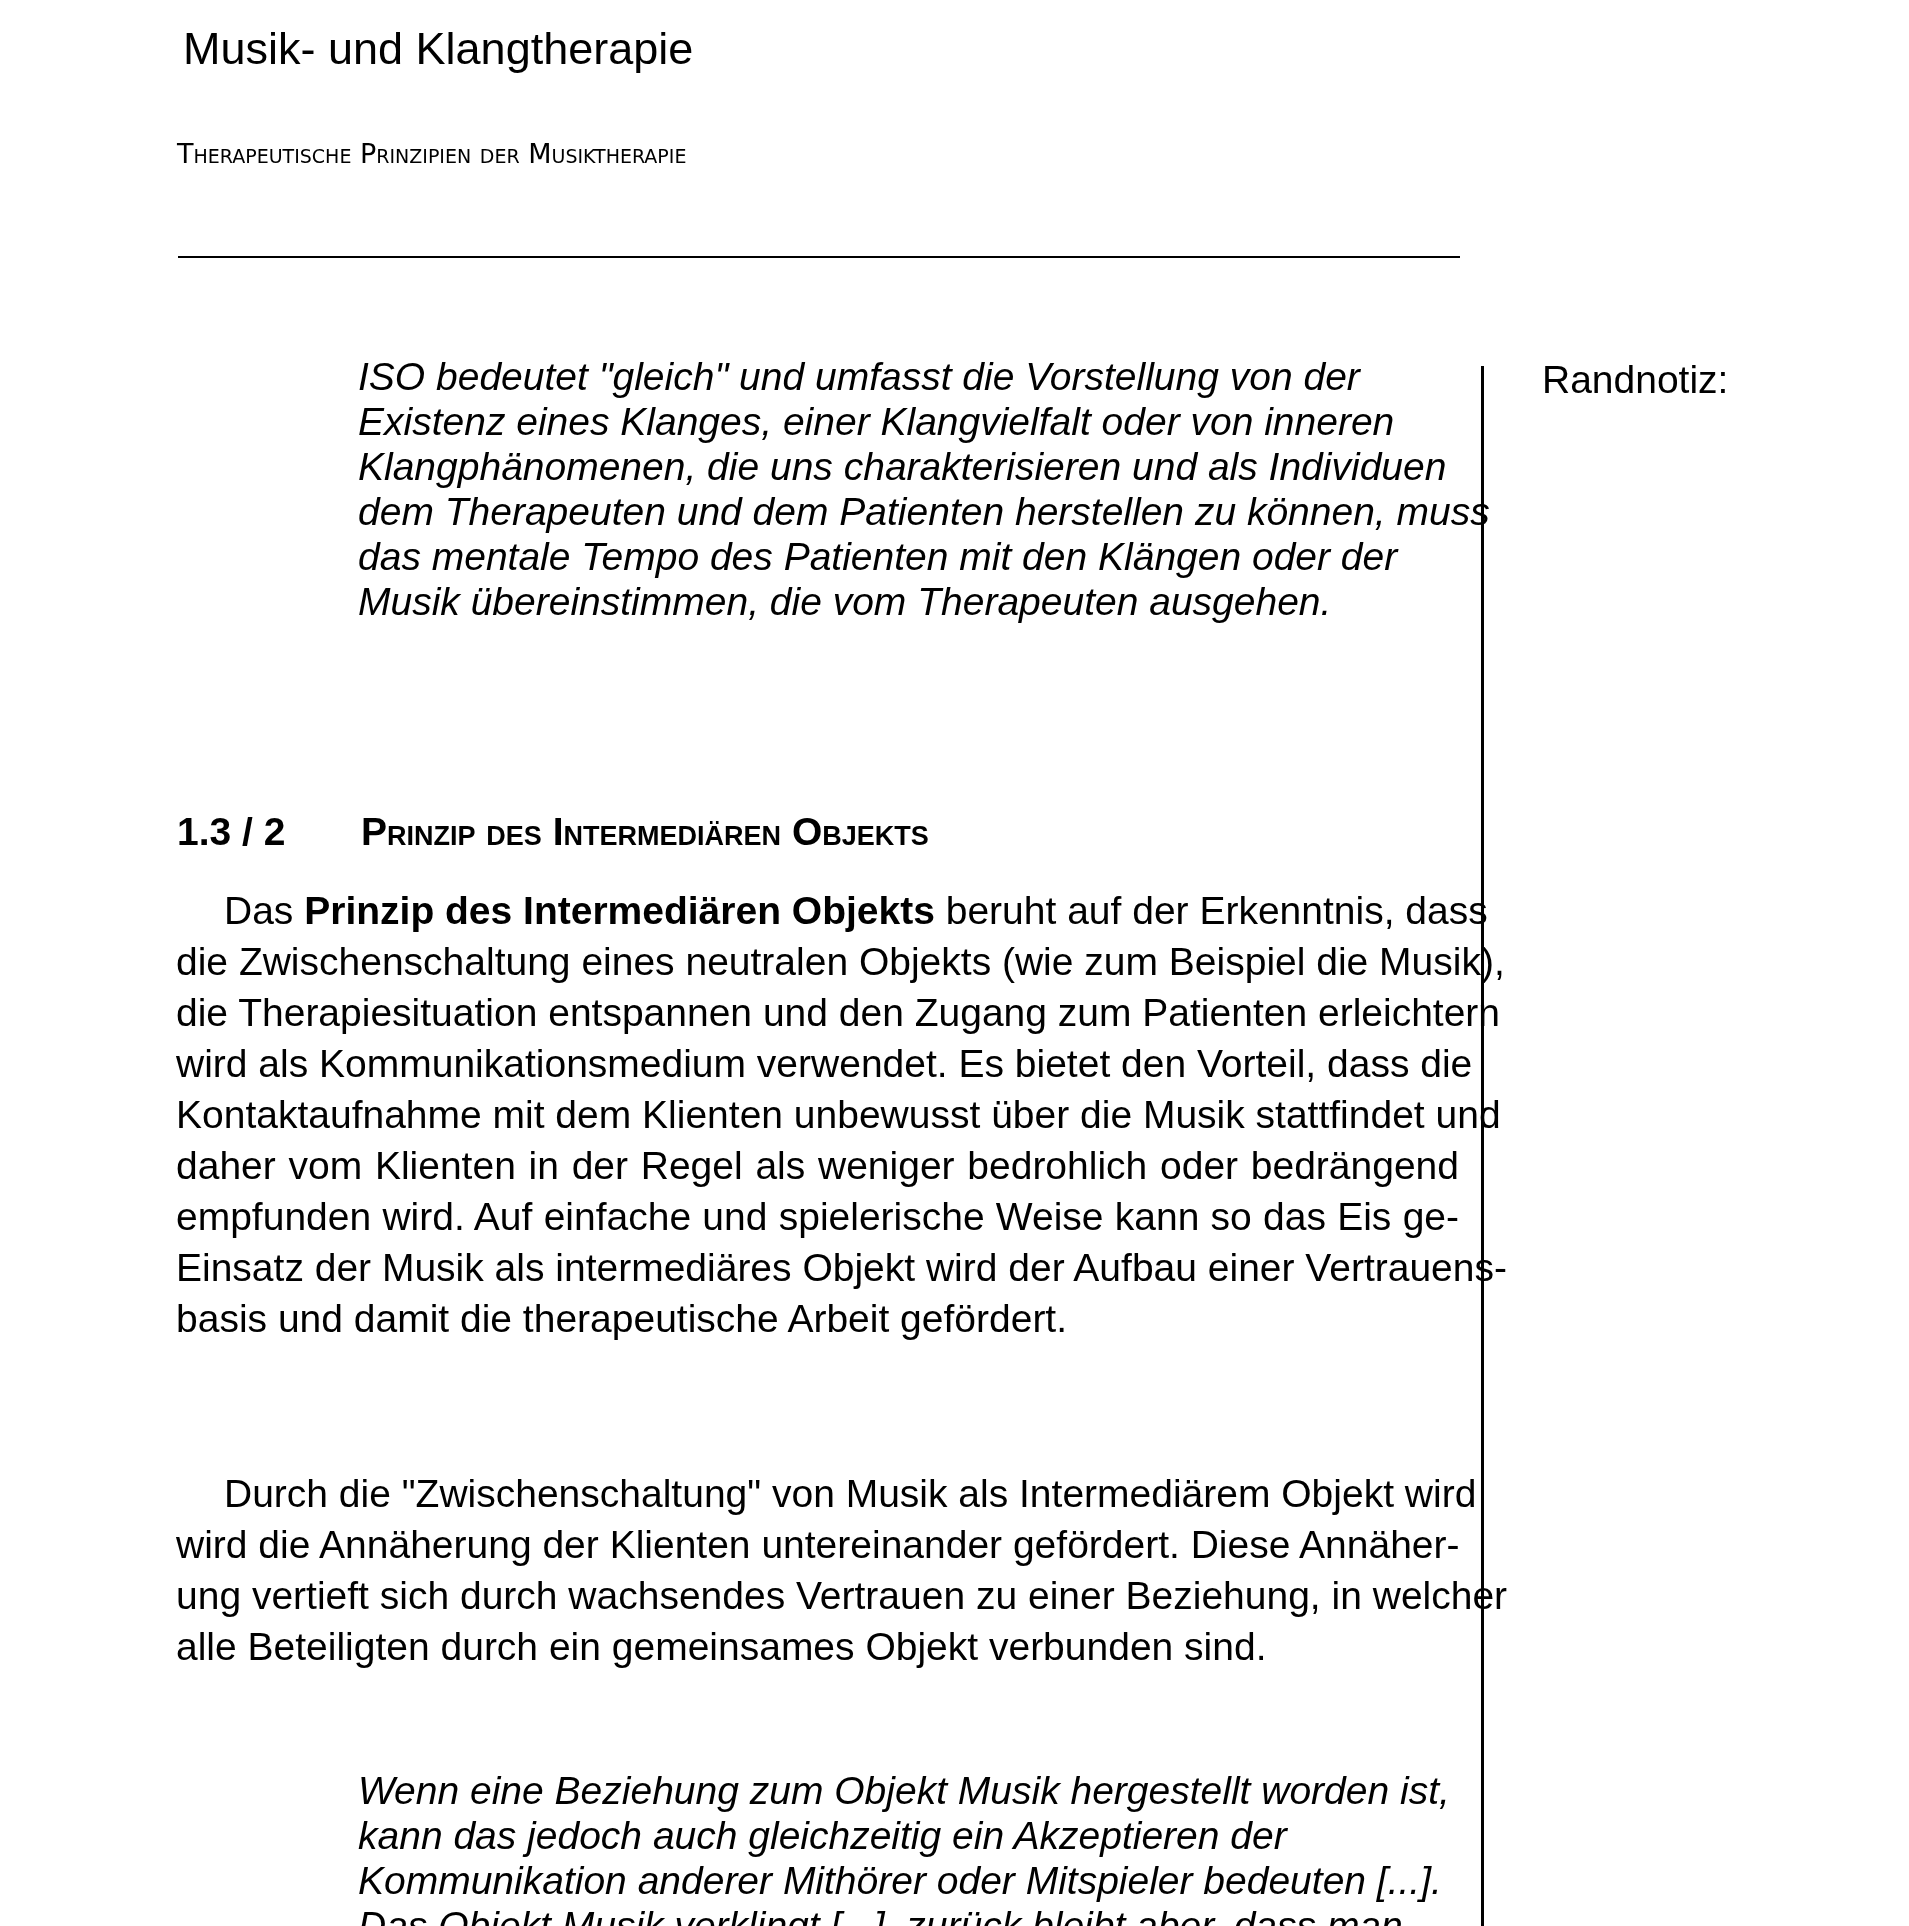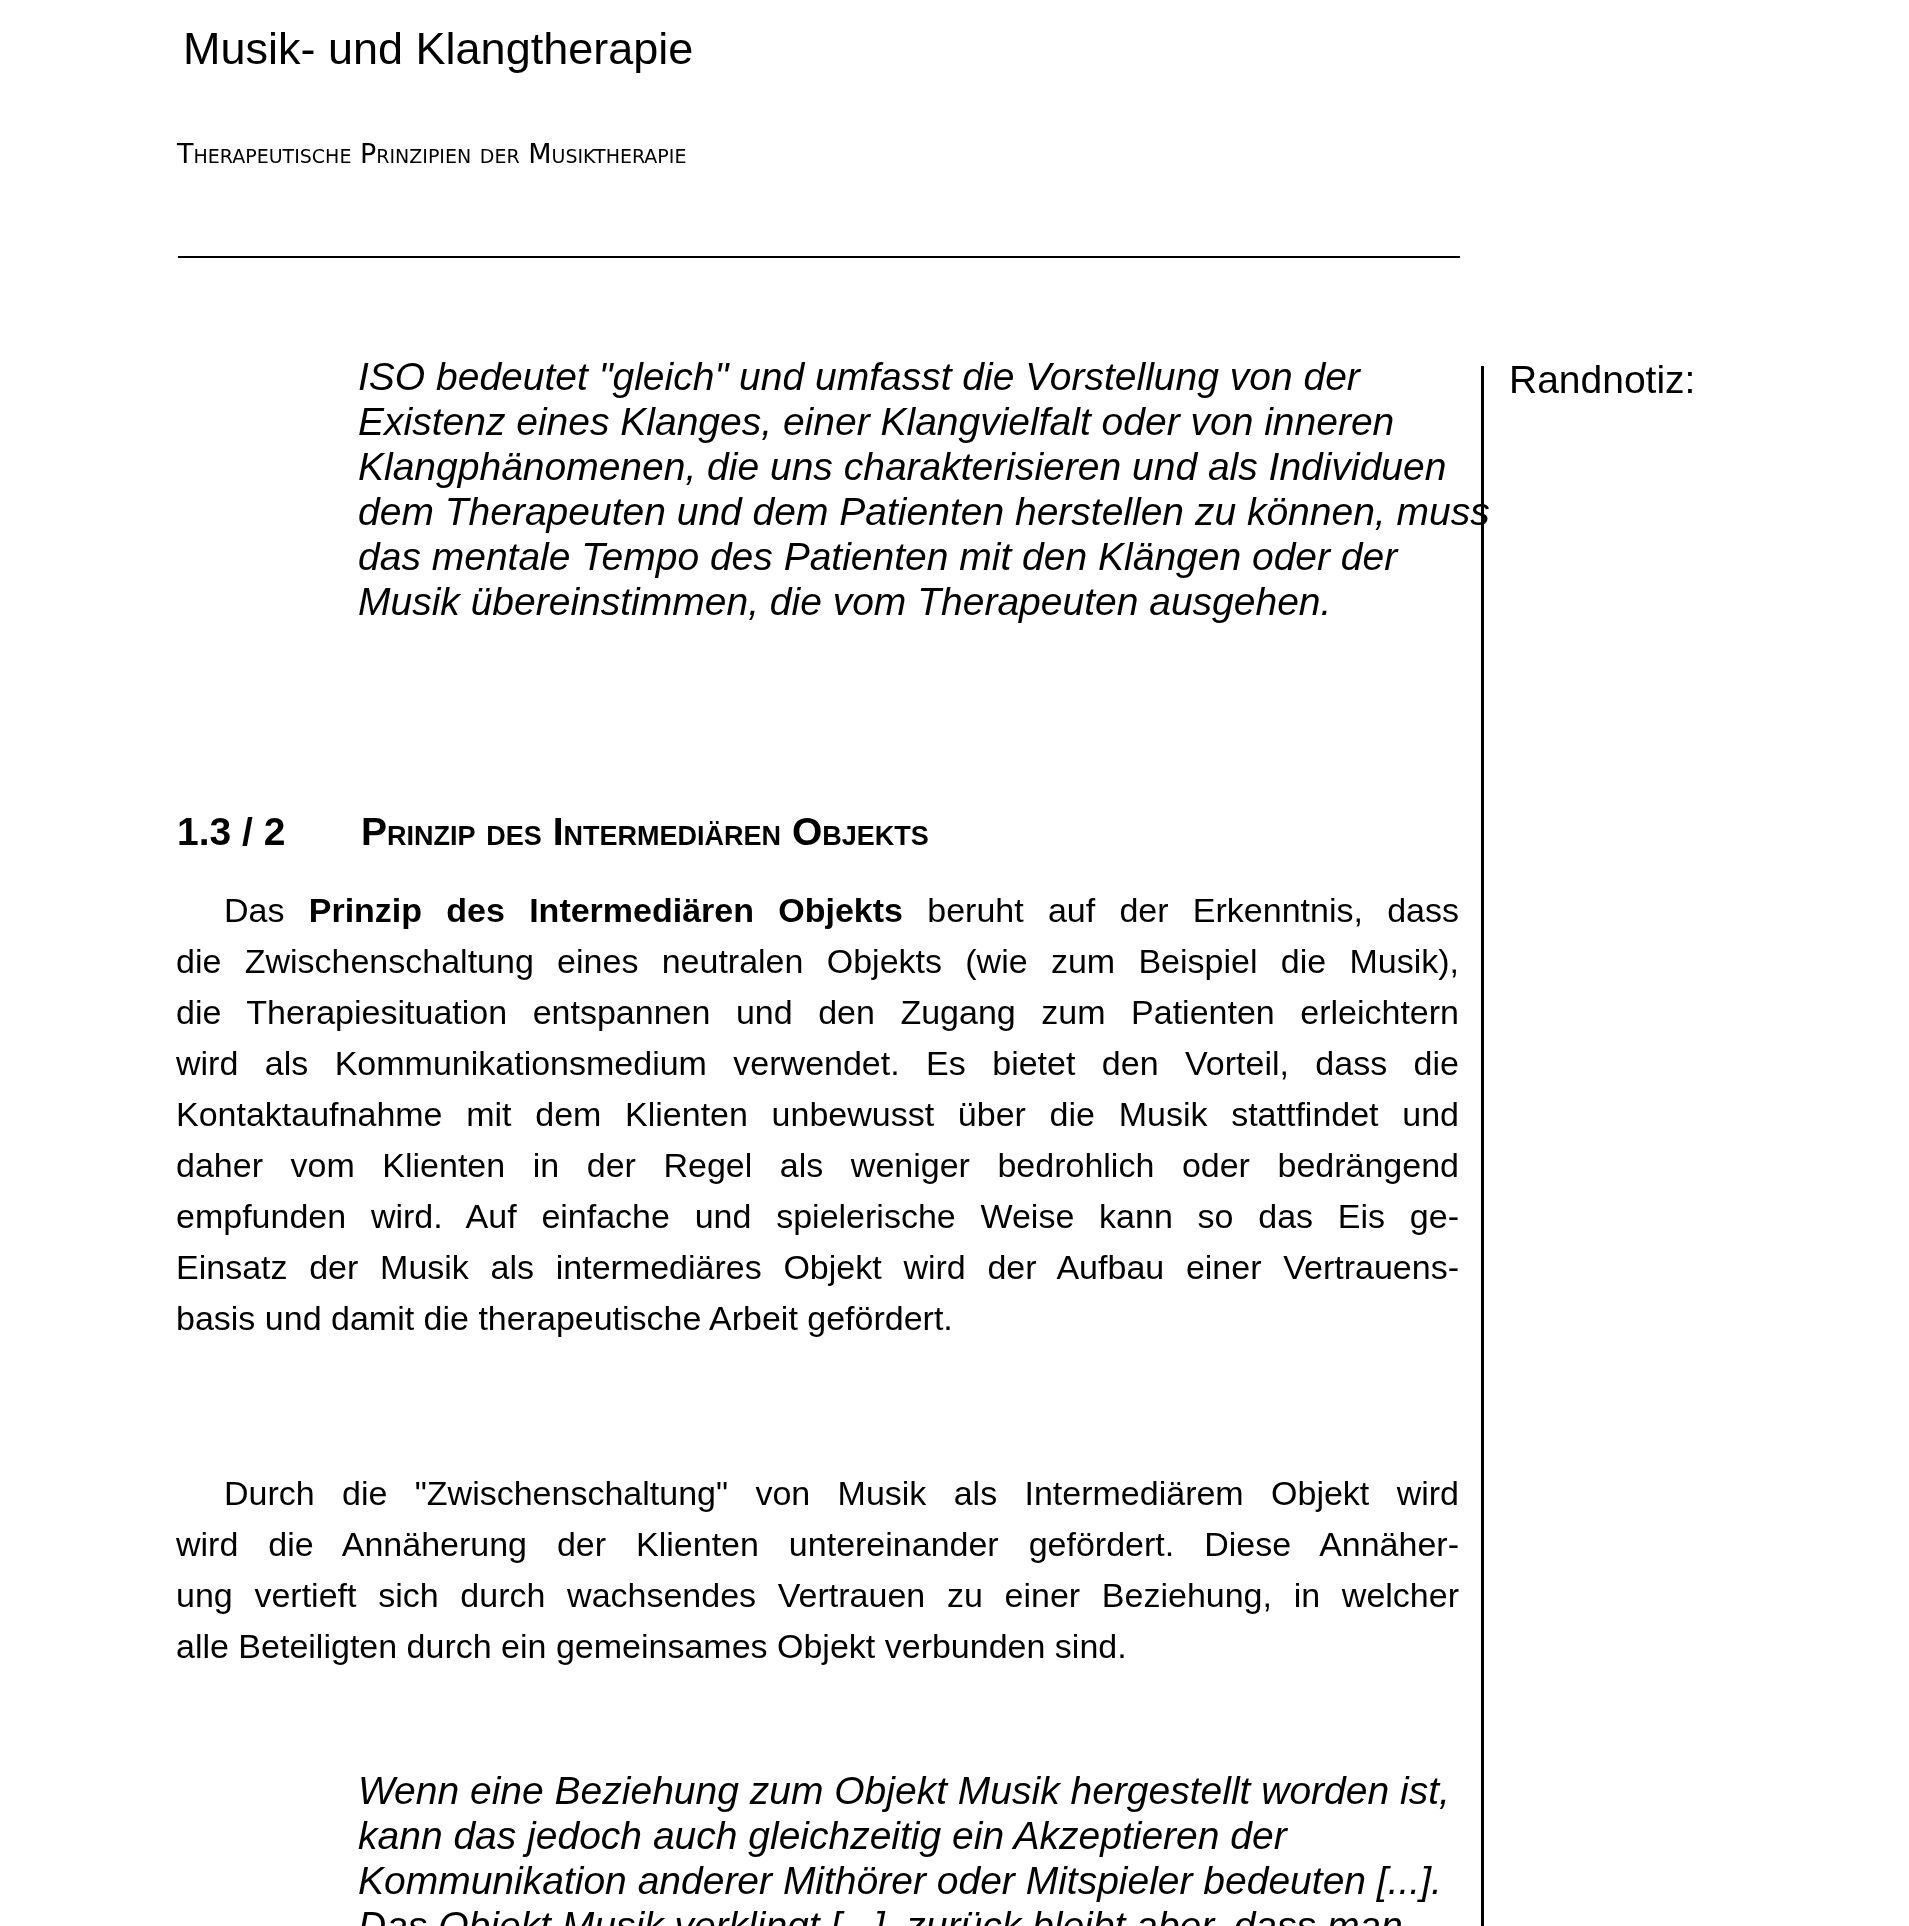--- a/index.html
+++ b/index.html
@@ -45,21 +45,21 @@
 
     
     .margin-rule {
       left: 1481px;
       top: 366px;
       width: 3.1px;
       height: 2225px;
       background: #000000;
     }
     .margin-note {
-      left: 1509px;
+      left: 1542px;
       top: 357px;
       font-size: 39px;
       line-height: 45px;
       white-space: nowrap;
     }
 
     
     .quote {
       left: 358px;
       width: 1094px;
@@ -84,21 +84,21 @@
     .heading .ttl {
       position: absolute;
       left: 184px;
       top: 0;
       font-variant: small-caps;
     }
 
     .para {
       left: 176px;
       width: 1283px;
-      font-size: 34px;
+      font-size: 39px;
       line-height: 51px;
     }
     .para .ln {
       display: block;
       white-space: nowrap;
       text-align: justify;
       text-align-last: justify;
     }
     .para .ln.last { text-align-last: left; }
     .para .ln.indent { padding-left: 48px; }

